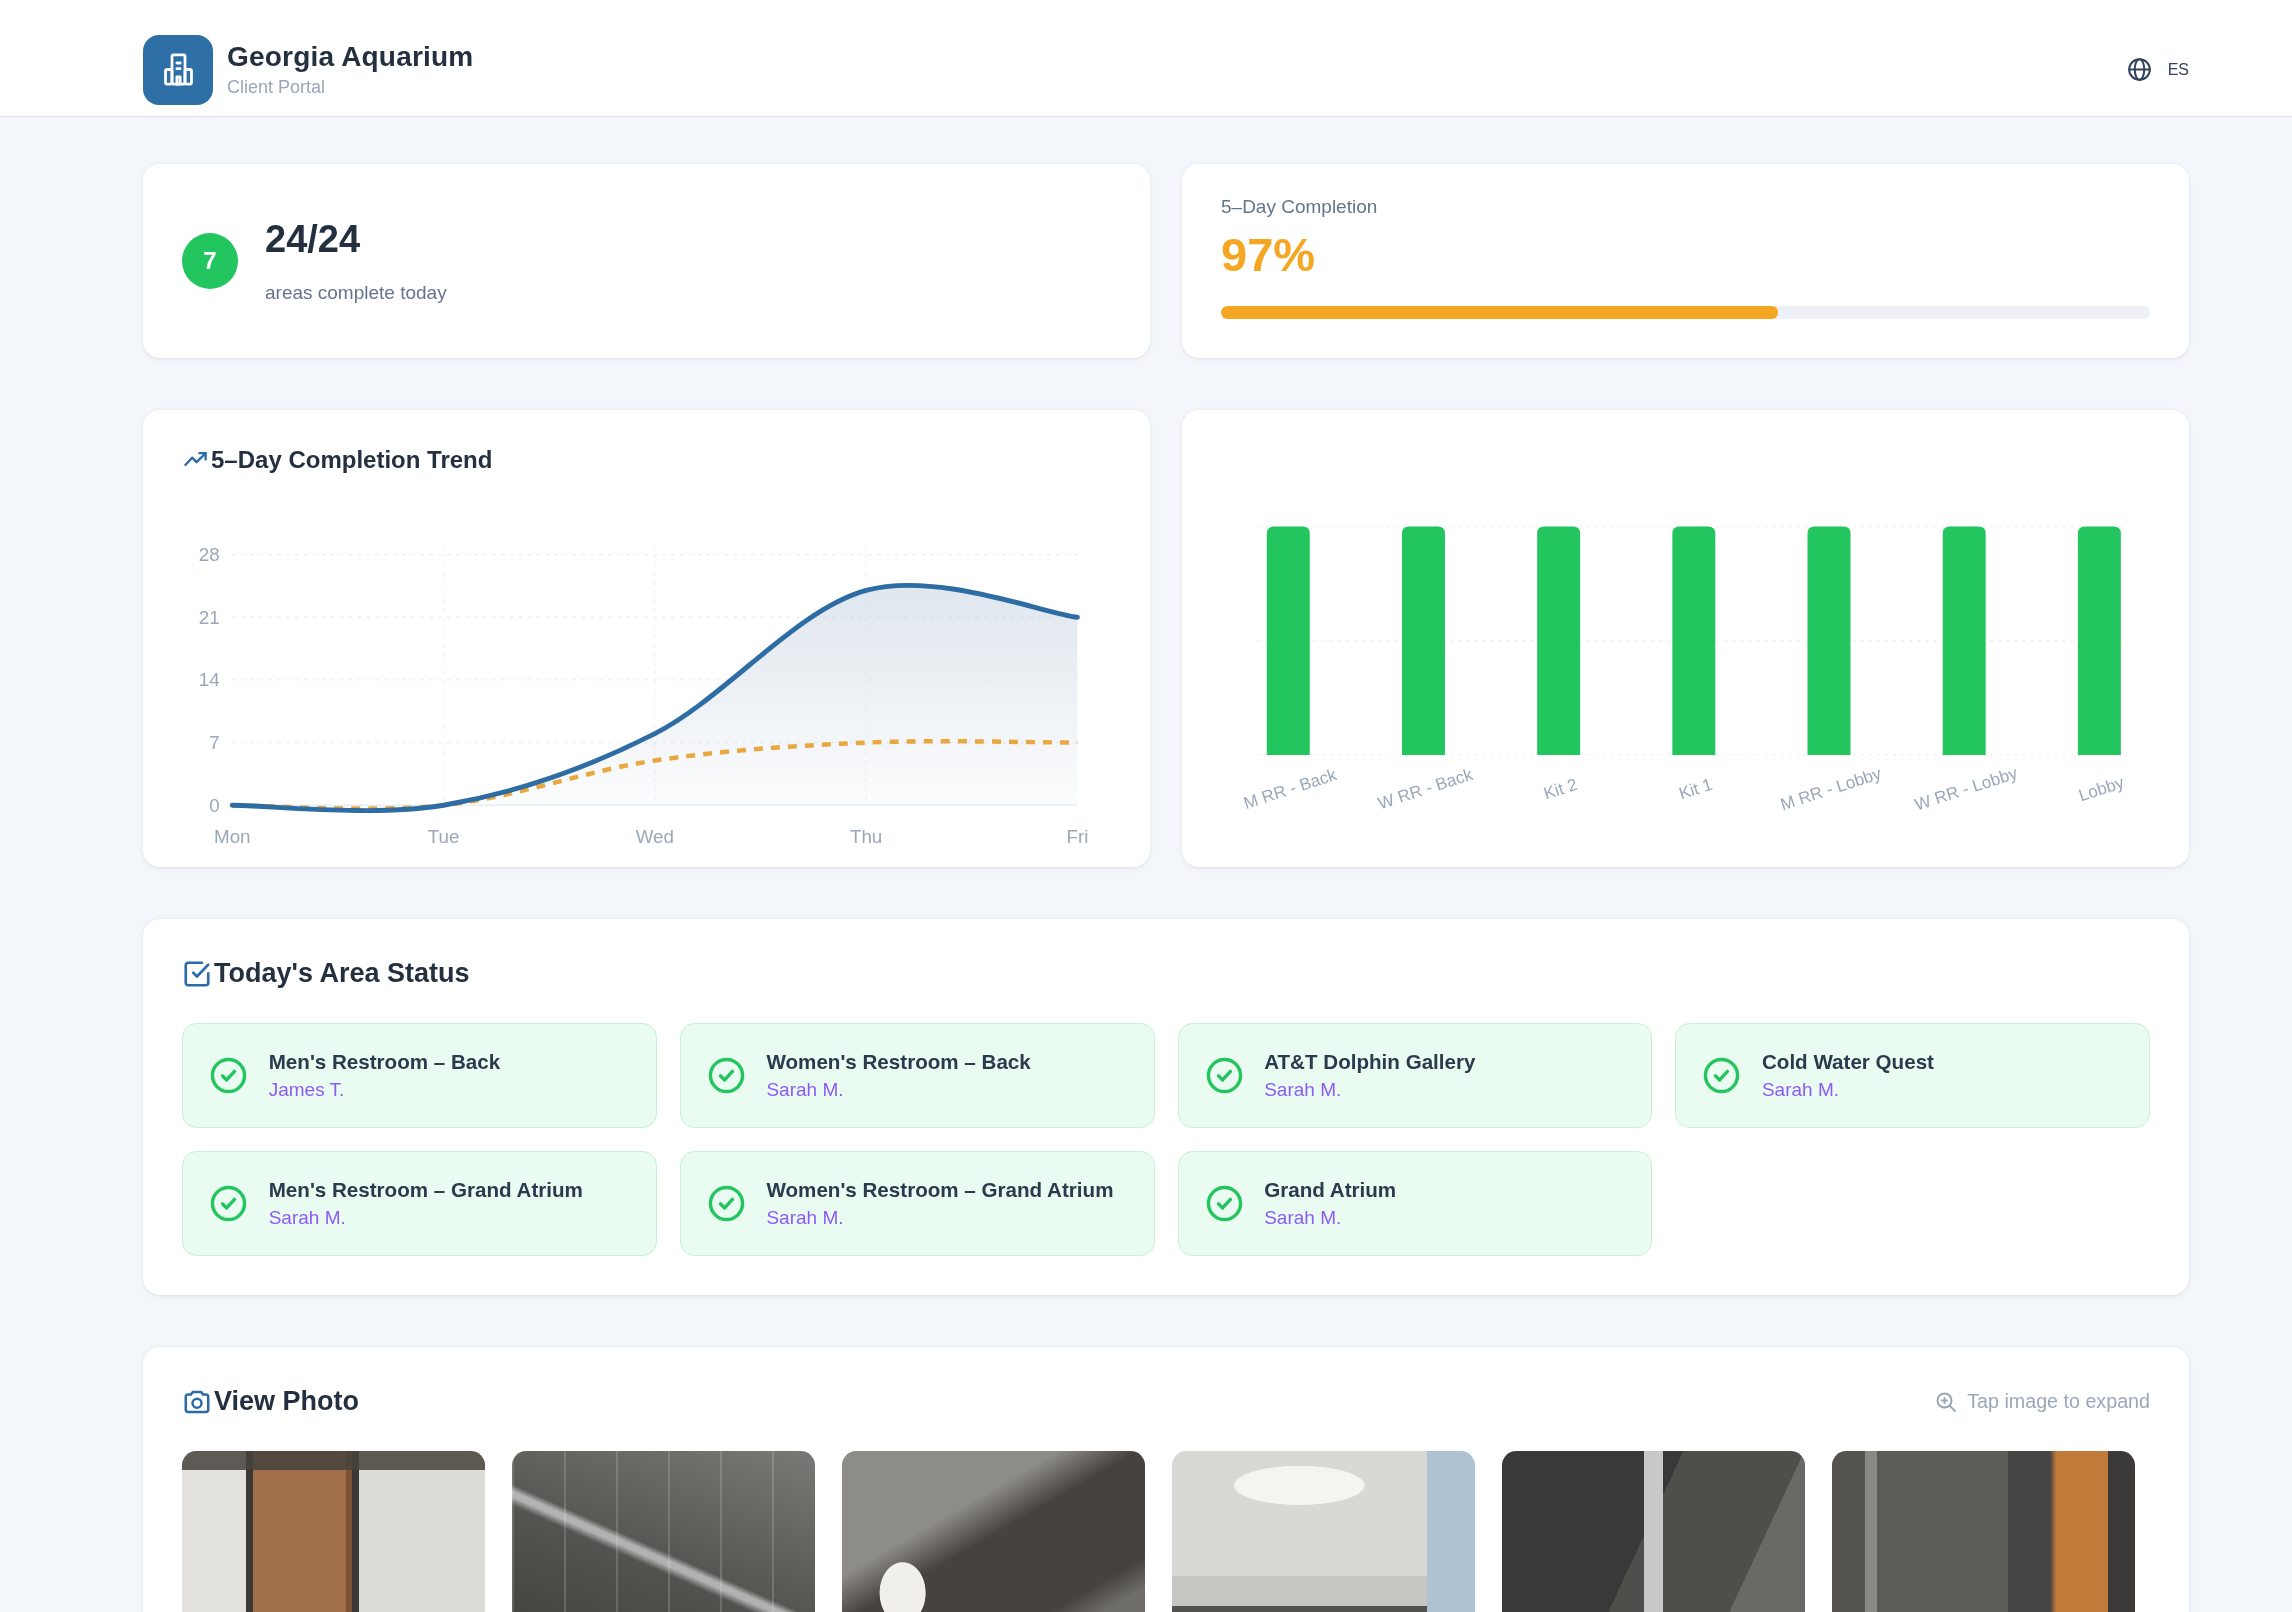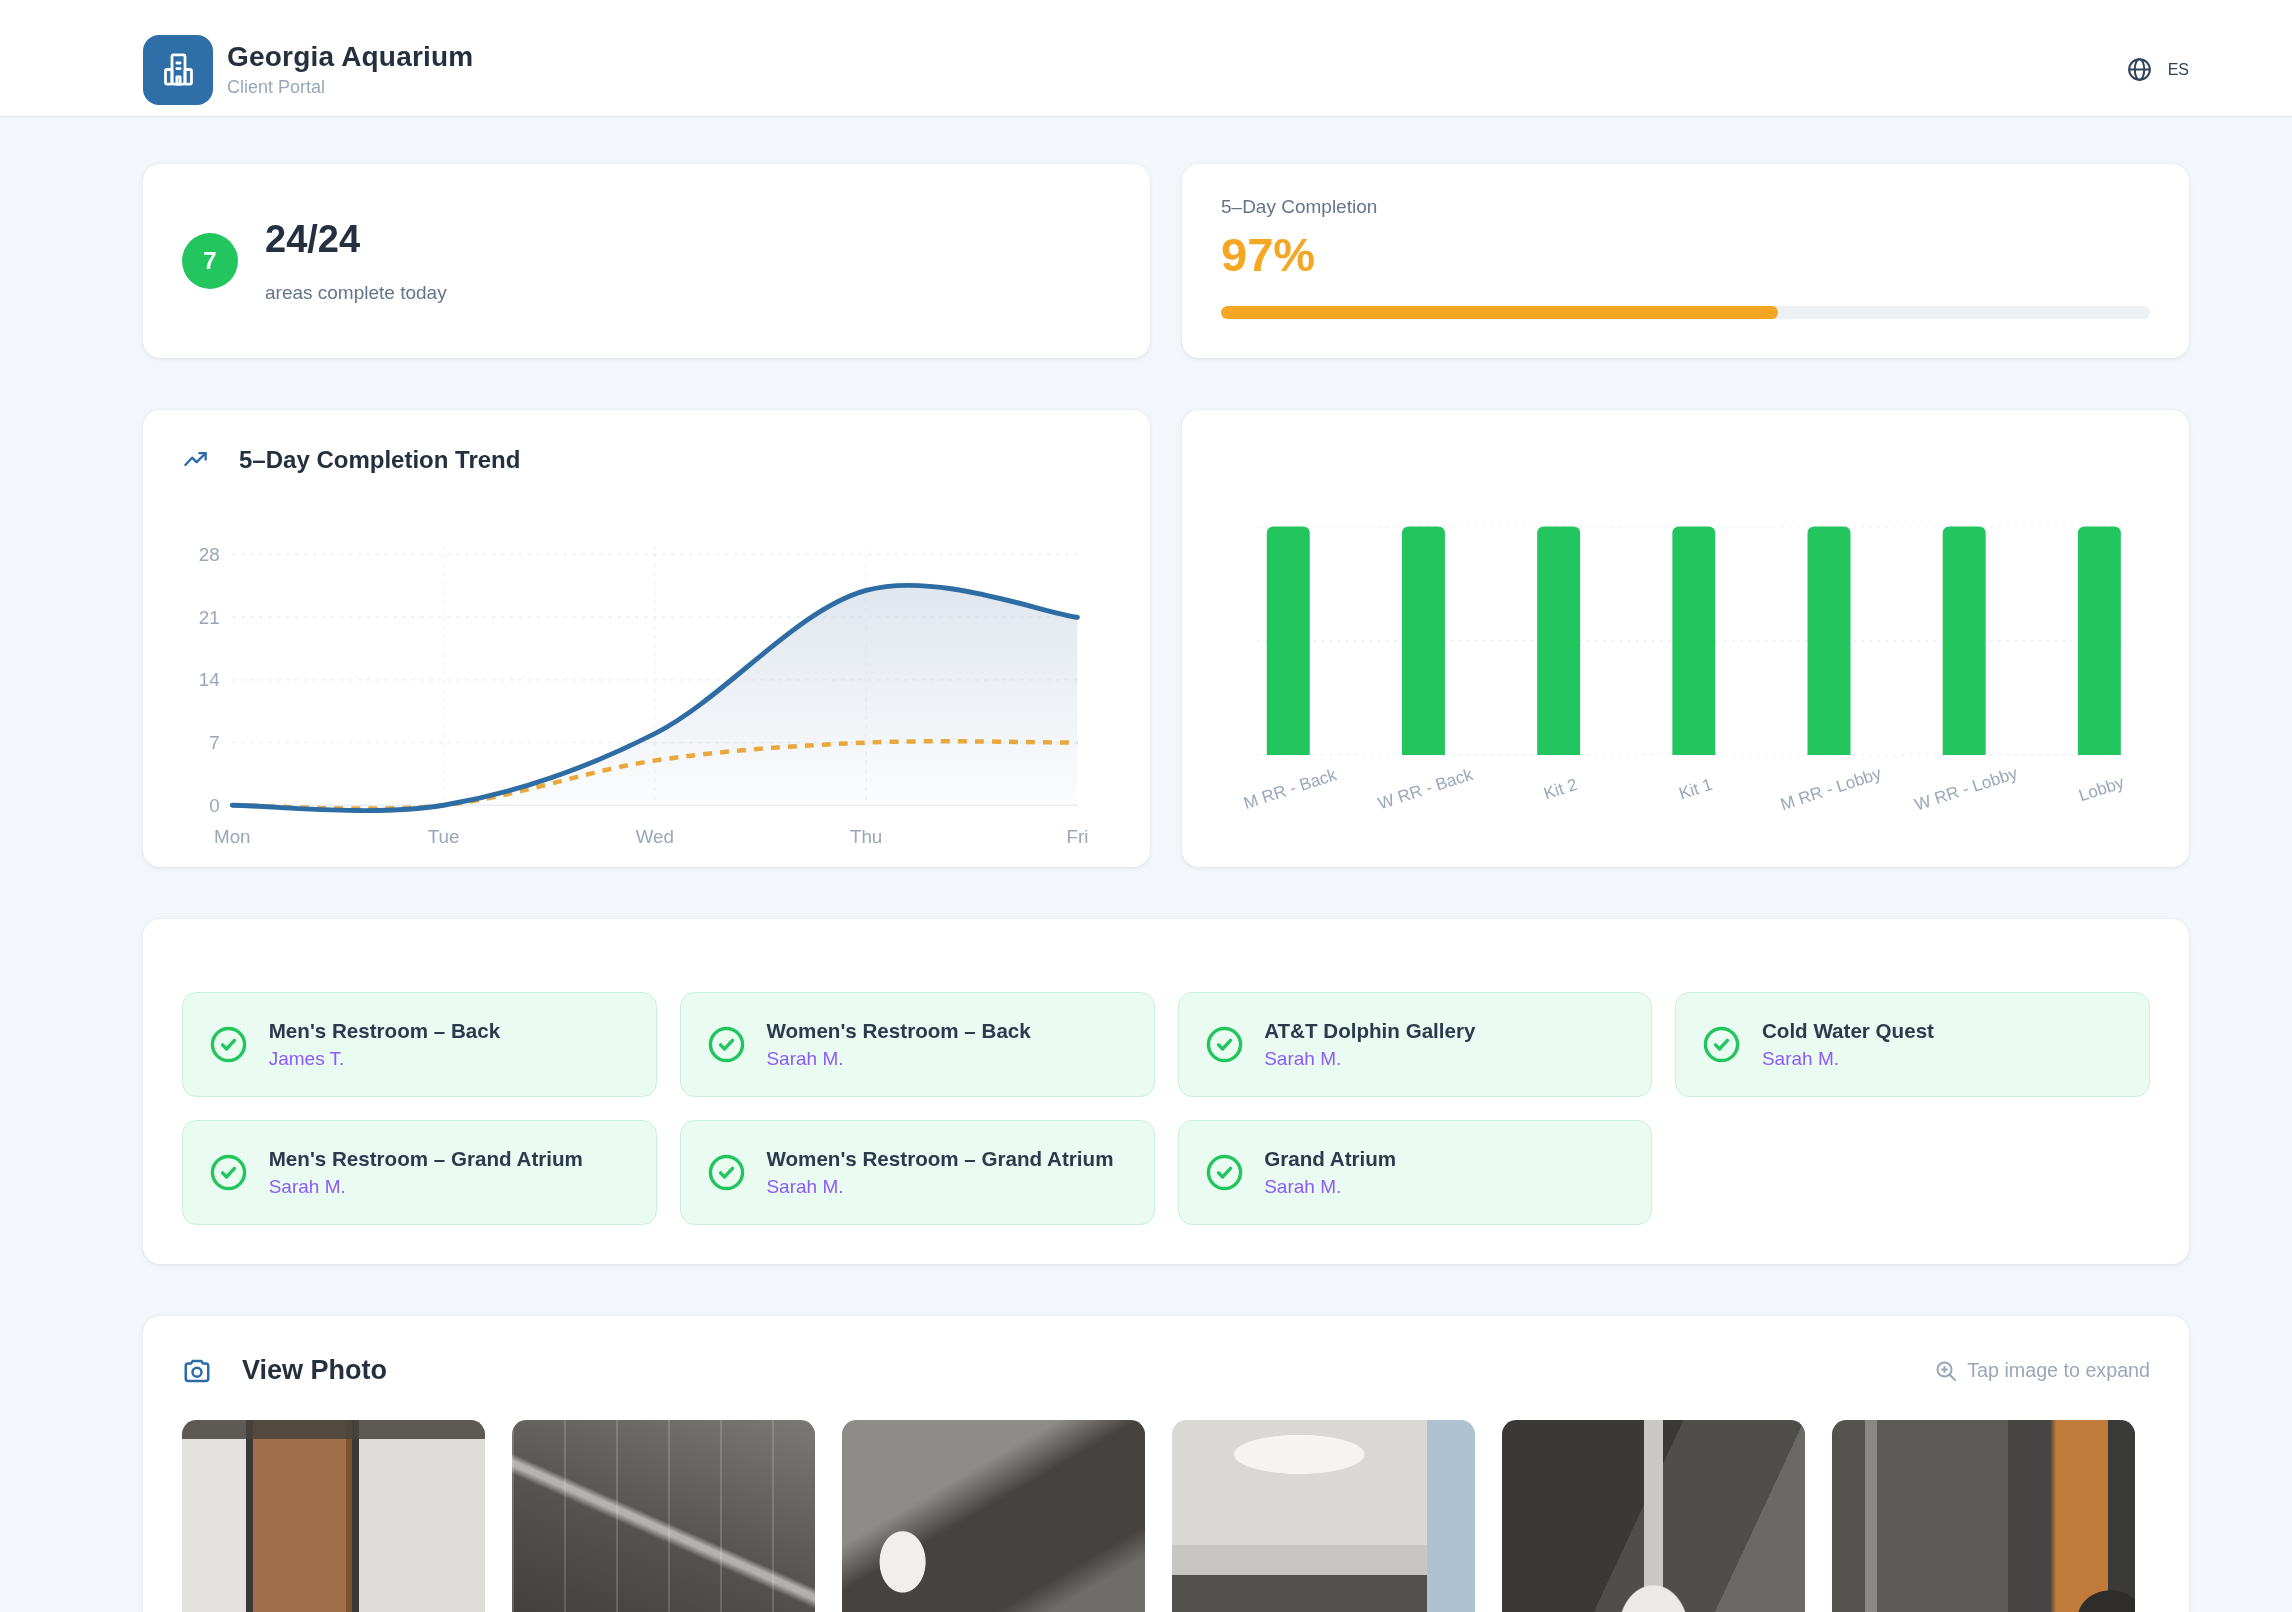--- a/index.html
+++ b/index.html
@@ -50,21 +50,21 @@
   .completion-card { height:194px; padding:32px 39px; display:flex; flex-direction:column; }
   .completion-label { font-size:19px; color:#64748B; }
   .completion-value { font-size:47px; font-weight:700; color:#F5A623; margin-top:9px; }
   .progress-track {
     margin-top:auto; margin-bottom:7.2px;
     height:12.5px; border-radius:6.3px; background:#EDF1F6; overflow:hidden;
   }
   .progress-fill { height:100%; border-radius:6.3px; background:#F5A623; }
   
   .chart-card { height:457px; padding:36px 39px; overflow:hidden; }
-  .card-heading { display:flex; align-items:center; gap:30px; font-size:24px; font-weight:700; color:#24303F; }
+  .card-heading { display:flex; align-items:center; gap:2px; font-size:24px; font-weight:700; color:#24303F; }
   .card-heading .h-icon { color:#2B6CA8; display:flex; }
   .chart-wrap { margin-top:9px; }
   .chart-wrap svg { display:block; }
   
   .status-card { padding:39px; }
   .tile-grid { display:grid; grid-template-columns:repeat(4,1fr); gap:23px; margin-top:34px; }
   .tile {
     background:#EAFBF1; border:1.8px solid #C9F1D9; border-radius:14.3px;
     height:105px; display:flex; align-items:center; gap:19.7px; padding:0 25px;
     cursor:pointer;
@@ -218,20 +218,29 @@
             <path d="M806,335 L806,88 Q806,80 814,80 L846,80 Q854,80 854,88 L854,335 Z" fill="#22C55E"></path>
             <text transform="translate(834,379) rotate(-18)" text-anchor="middle" fill="#9AA7B8" font-size="19">W RR - Lobby</text>
             <path d="M957,335 L957,88 Q957,80 965,80 L997,80 Q1005,80 1005,88 L1005,335 Z" fill="#22C55E"></path>
             <text transform="translate(985,379) rotate(-18)" text-anchor="middle" fill="#9AA7B8" font-size="19">Lobby</text>
           </svg>
       </div>
     </div>
   </div>
 
   <div class="card status-card row">
+    <div class="card-heading" style="font-size:27px;">
+      <span class="h-icon">
+        <svg width="30" height="30" viewBox="0 0 24 24" fill="none" stroke="#2B6CA8" stroke-width="2.1" stroke-linecap="round" stroke-linejoin="round">
+          <path d="M21 11.5V19a2 2 0 0 1-2 2H5a2 2 0 0 1-2-2V5a2 2 0 0 1 2-2h11"></path>
+          <path d="M9 11l3 3 9-9.5"></path>
+        </svg>
+      </span>
+      <span>Today's Area Status</span>
+    </div>
     <div class="tile-grid" id="tile-grid">
   <div class="tile">
     <span class="tile-icon">
       <svg width="41" height="41" viewBox="0 0 24 24" fill="none" stroke="#22C55E" stroke-width="2" stroke-linecap="round" stroke-linejoin="round">
         <circle cx="12" cy="12" r="9.4"></circle>
         <path d="M8.5 12.2l2.4 2.4 4.6-5"></path>
       </svg>
     </span>
     <div class="tile-text">
       <div class="tile-name">Men's Restroom – Back</div>

